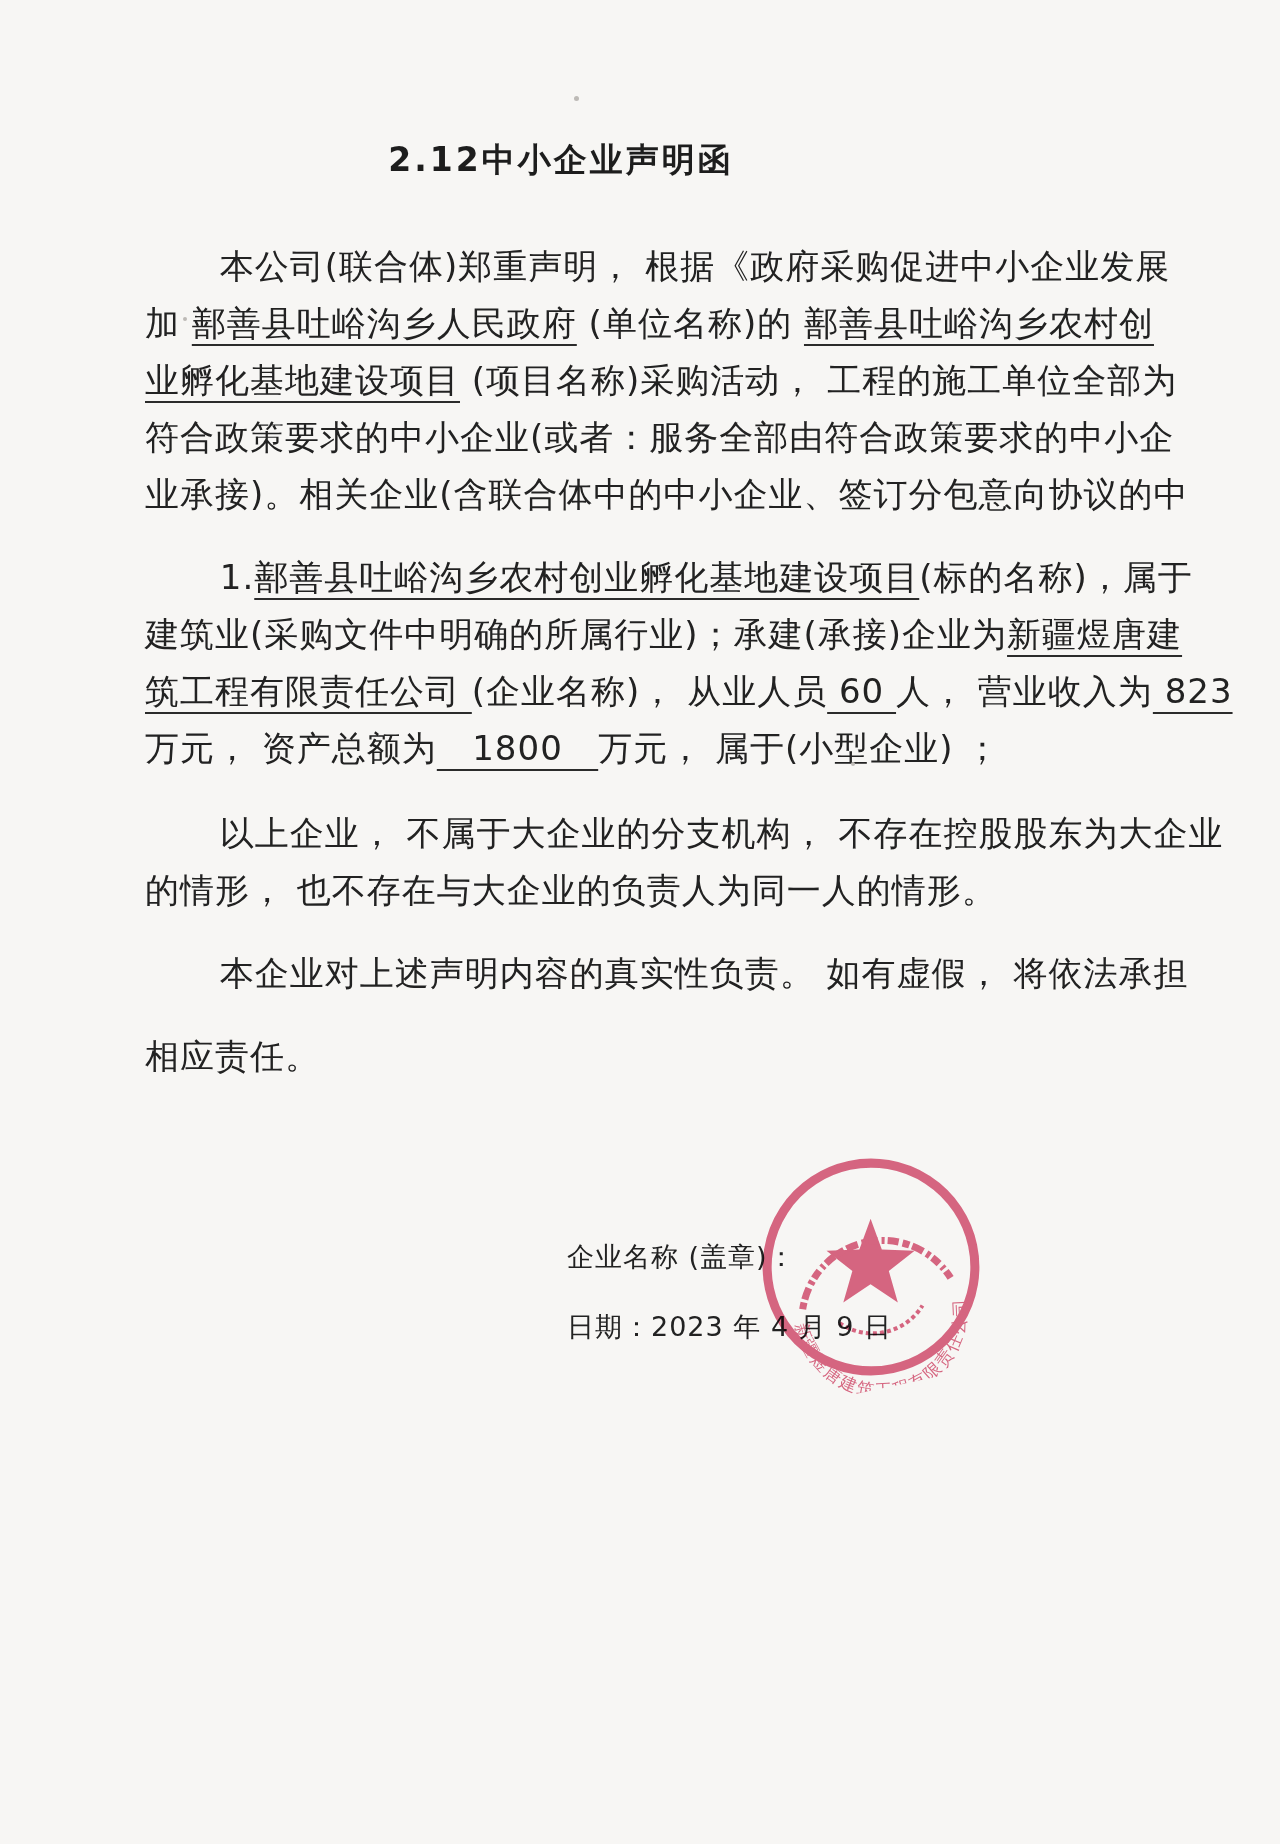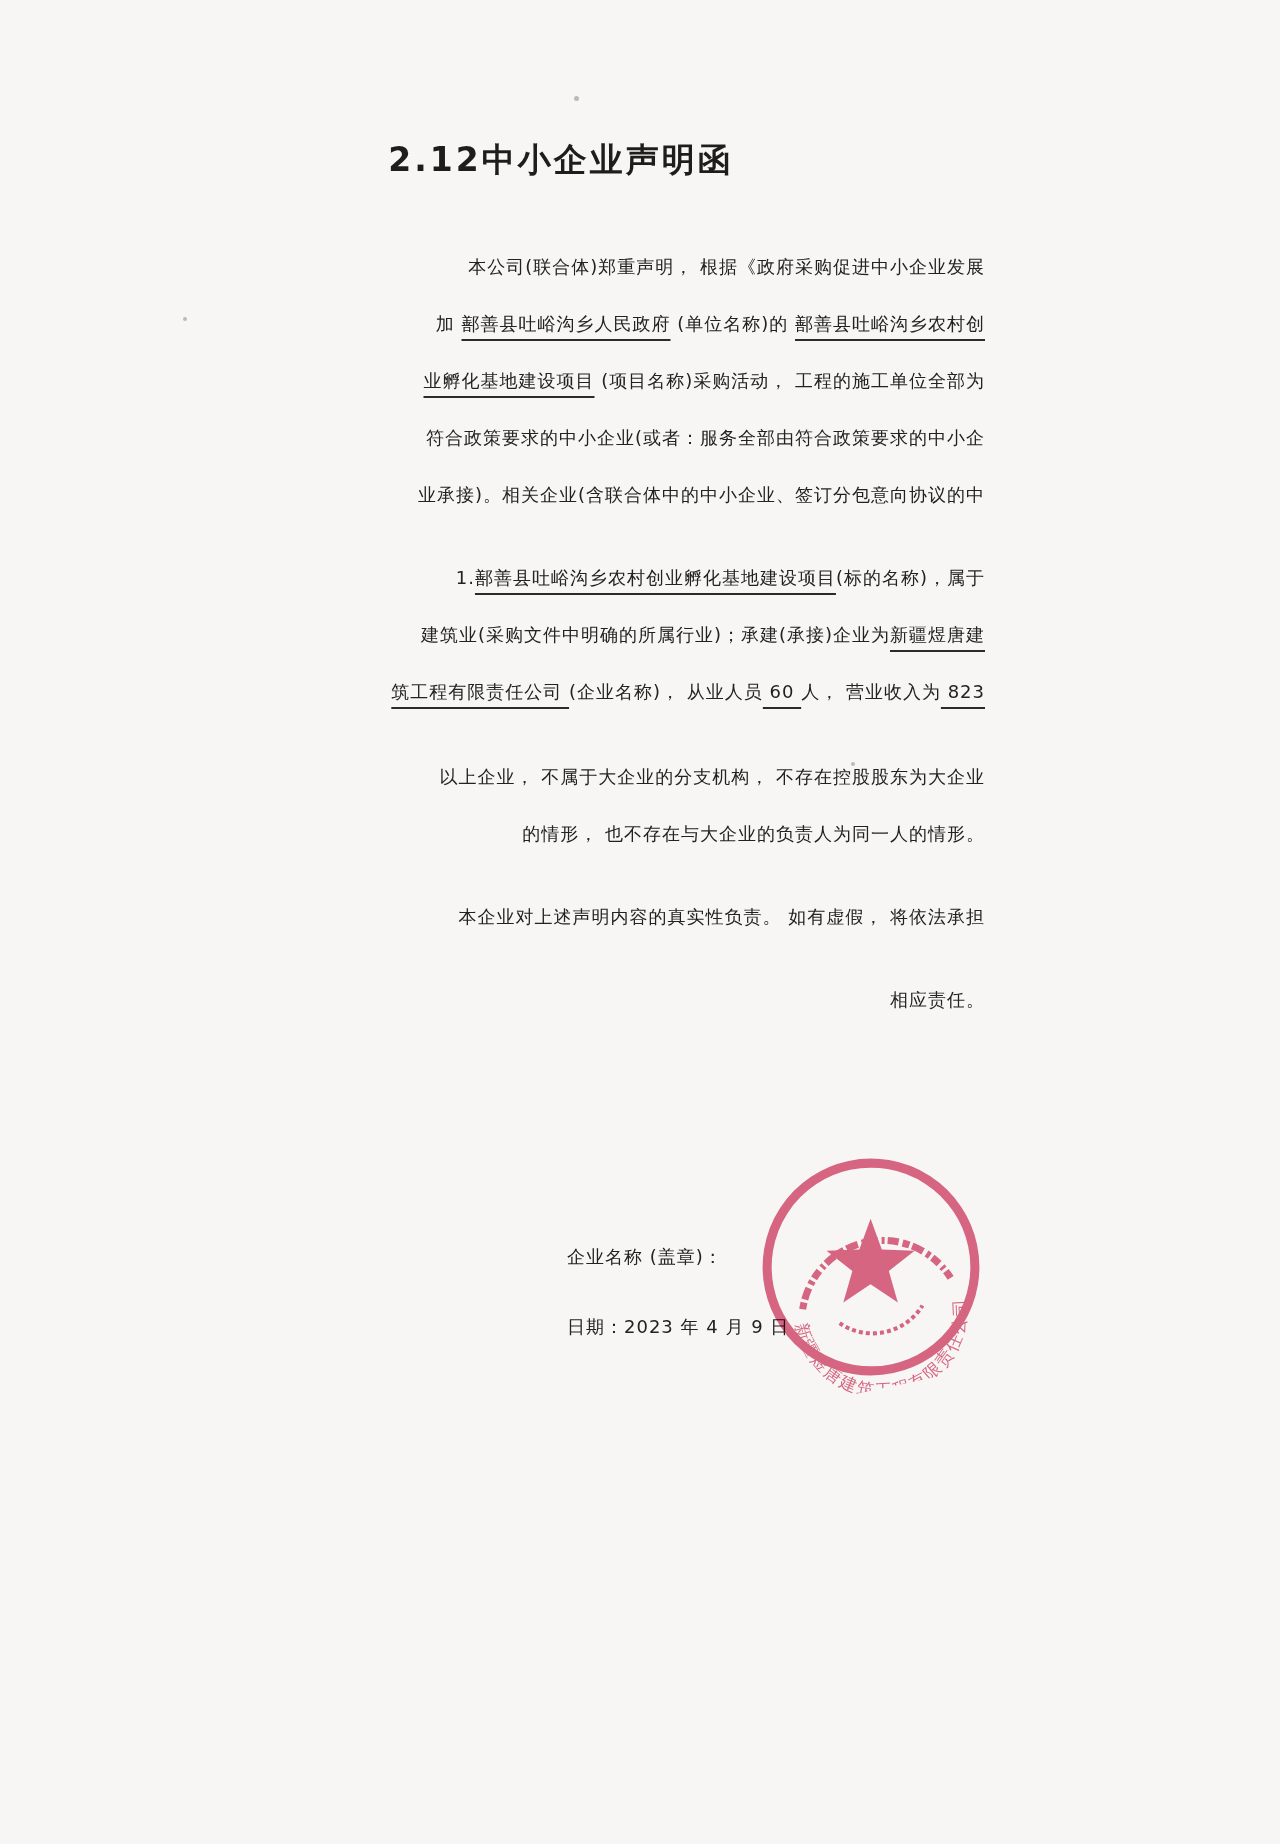--- a/index.html
+++ b/index.html
@@ -20,23 +20,22 @@
     font-size: 33px;
     font-weight: 600;
     letter-spacing: 3px;
     color: #1d1d1d;
     margin: 0;
   }
 
   .doc-body {
     position: absolute;
     left: 145px; top: 238px; width: 840px;
-    font-size: 18px;
+    font-size: 34px;
     letter-spacing: 1px;
-    text-align: right;
   }
   .para { margin: 0; }
   .line {
     height: 57px;
     line-height: 57px;
     white-space: pre;
   }
   .line.indent { text-indent: 2.2em; }
   .u {
     text-decoration: underline;
@@ -45,21 +44,21 @@
     text-decoration-color: #2b2b2b;
   }
   .para[data-name="para-item-1"] { margin-top: 26px; }
   .para[data-name="para-no-branch"] { margin-top: 28px; }
   .para[data-name="para-responsibility"] { margin-top: 26px; }
   .para[data-name="para-responsibility"] .line { margin-bottom: 26px; }
 
   .sig-block {
     position: absolute;
     left: 567px; top: 1228px;
-    font-size: 18px;
+    font-size: 27px;
     letter-spacing: 1px;
   }
   .sig-line { height: 57px; line-height: 57px; white-space: pre; }
   .sig-line.date { margin-top: 13px; }
 
   .stamp {
     position: absolute;
     left: 744px; top: 1146px;
     width: 254px; height: 242px;
     transform: rotate(-12deg);
@@ -90,20 +89,21 @@
         <div class="line indent" data-name="text-line"><span data-name="text-segment">本公司(联合体)郑重声明， 根据《政府采购促进中小企业发展</span></div>
         <div class="line" data-name="text-line"><span data-name="text-segment">加 </span><span class="u" data-name="filled-blank">鄯善县吐峪沟乡人民政府</span><span data-name="text-segment"> (单位名称)的 </span><span class="u" data-name="filled-blank">鄯善县吐峪沟乡农村创</span></div>
         <div class="line" data-name="text-line"><span class="u" data-name="filled-blank">业孵化基地建设项目</span><span data-name="text-segment"> (项目名称)采购活动， 工程的施工单位全部为</span></div>
         <div class="line" data-name="text-line"><span data-name="text-segment">符合政策要求的中小企业(或者：服务全部由符合政策要求的中小企</span></div>
         <div class="line" data-name="text-line"><span data-name="text-segment">业承接)。相关企业(含联合体中的中小企业、签订分包意向协议的中</span></div>
       </div>
       <div class="para" data-name="para-item-1">
         <div class="line indent" data-name="text-line"><span data-name="text-segment">1.</span><span class="u" data-name="filled-blank">鄯善县吐峪沟乡农村创业孵化基地建设项目</span><span data-name="text-segment">(标的名称)，属于</span></div>
         <div class="line" data-name="text-line"><span data-name="text-segment">建筑业(采购文件中明确的所属行业)；承建(承接)企业为</span><span class="u" data-name="filled-blank">新疆煜唐建</span></div>
         <div class="line" data-name="text-line"><span class="u" data-name="filled-blank">筑工程有限责任公司 </span><span data-name="text-segment">(企业名称)， 从业人员</span><span class="u" data-name="filled-blank"> 60 </span><span data-name="text-segment">人， 营业收入为</span><span class="u" data-name="filled-blank"> 823</span></div>
+        <div class="line" data-name="text-line"><span data-name="text-segment">万元， 资产总额为</span><span class="u" data-name="filled-blank">   1800   </span><span data-name="text-segment">万元， 属于(小型企业) ；</span></div>
       </div>
       <div class="para" data-name="para-no-branch">
         <div class="line indent" data-name="text-line"><span data-name="text-segment">以上企业， 不属于大企业的分支机构， 不存在控股股东为大企业</span></div>
         <div class="line" data-name="text-line"><span data-name="text-segment">的情形， 也不存在与大企业的负责人为同一人的情形。</span></div>
       </div>
       <div class="para" data-name="para-responsibility">
         <div class="line indent" data-name="text-line"><span data-name="text-segment">本企业对上述声明内容的真实性负责。 如有虚假， 将依法承担</span></div>
         <div class="line" data-name="text-line"><span data-name="text-segment">相应责任。</span></div>
       </div>
     </div>

